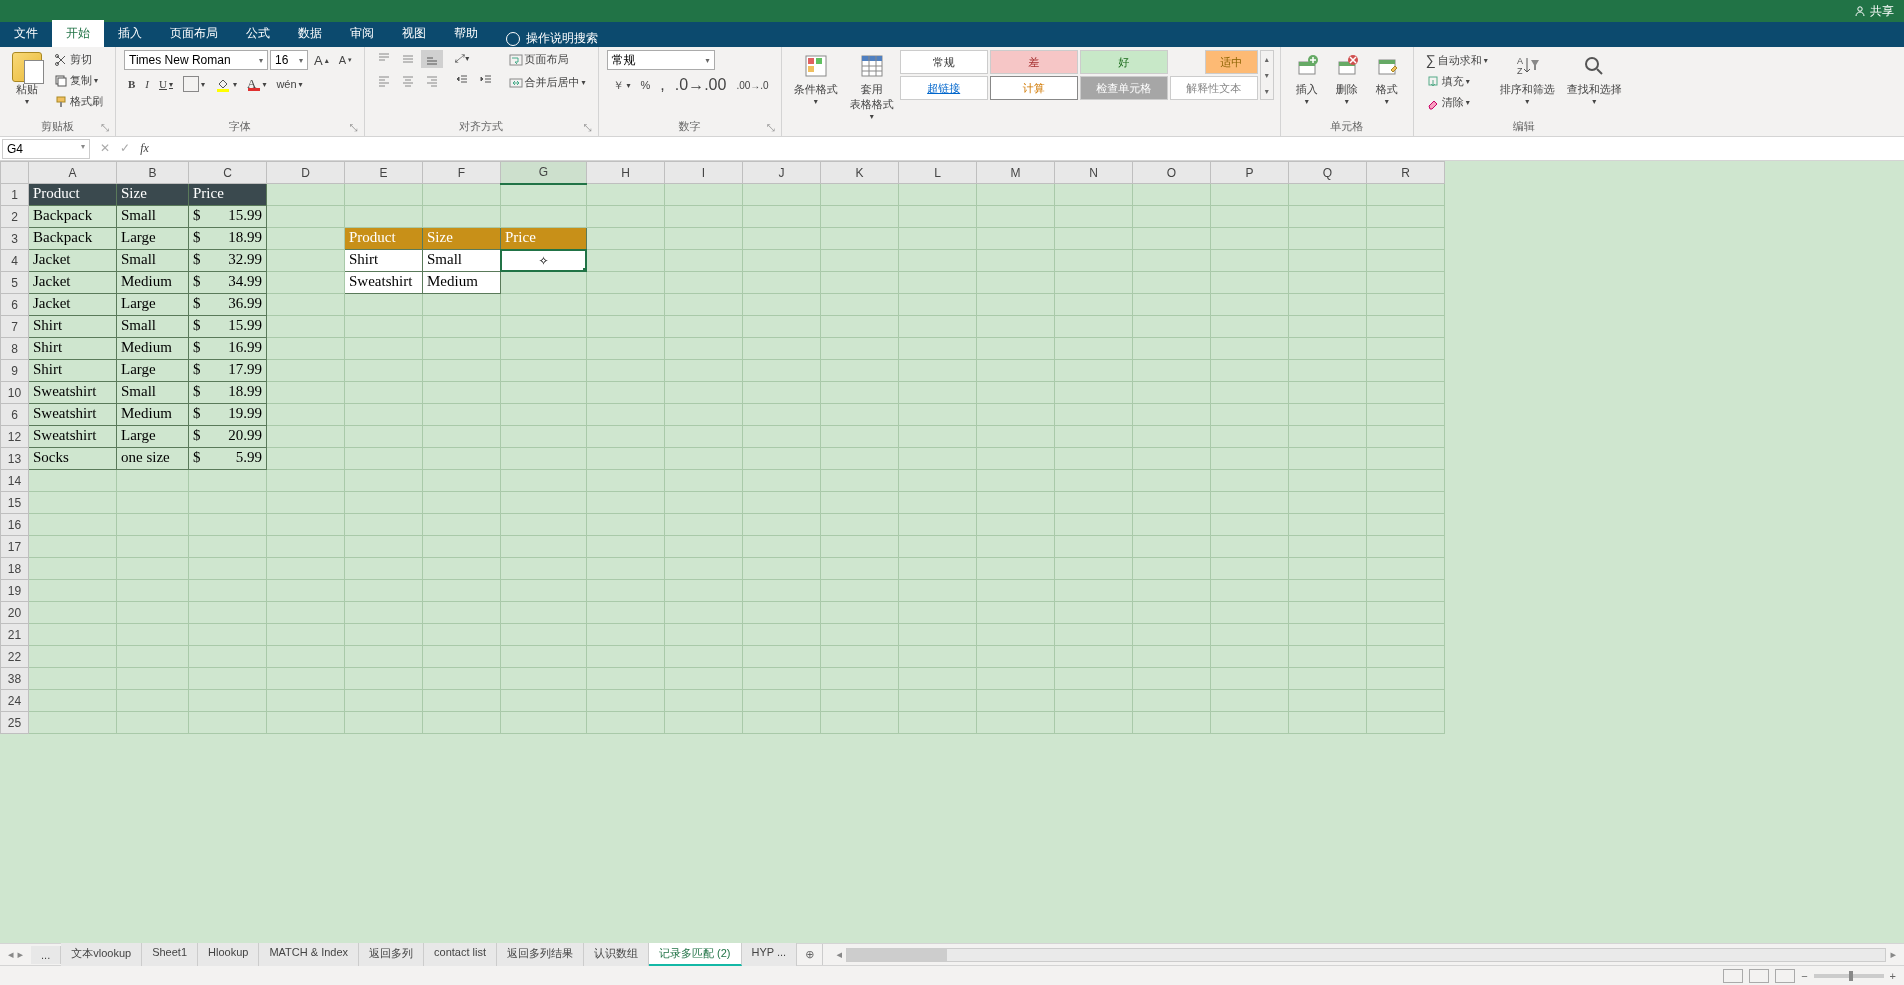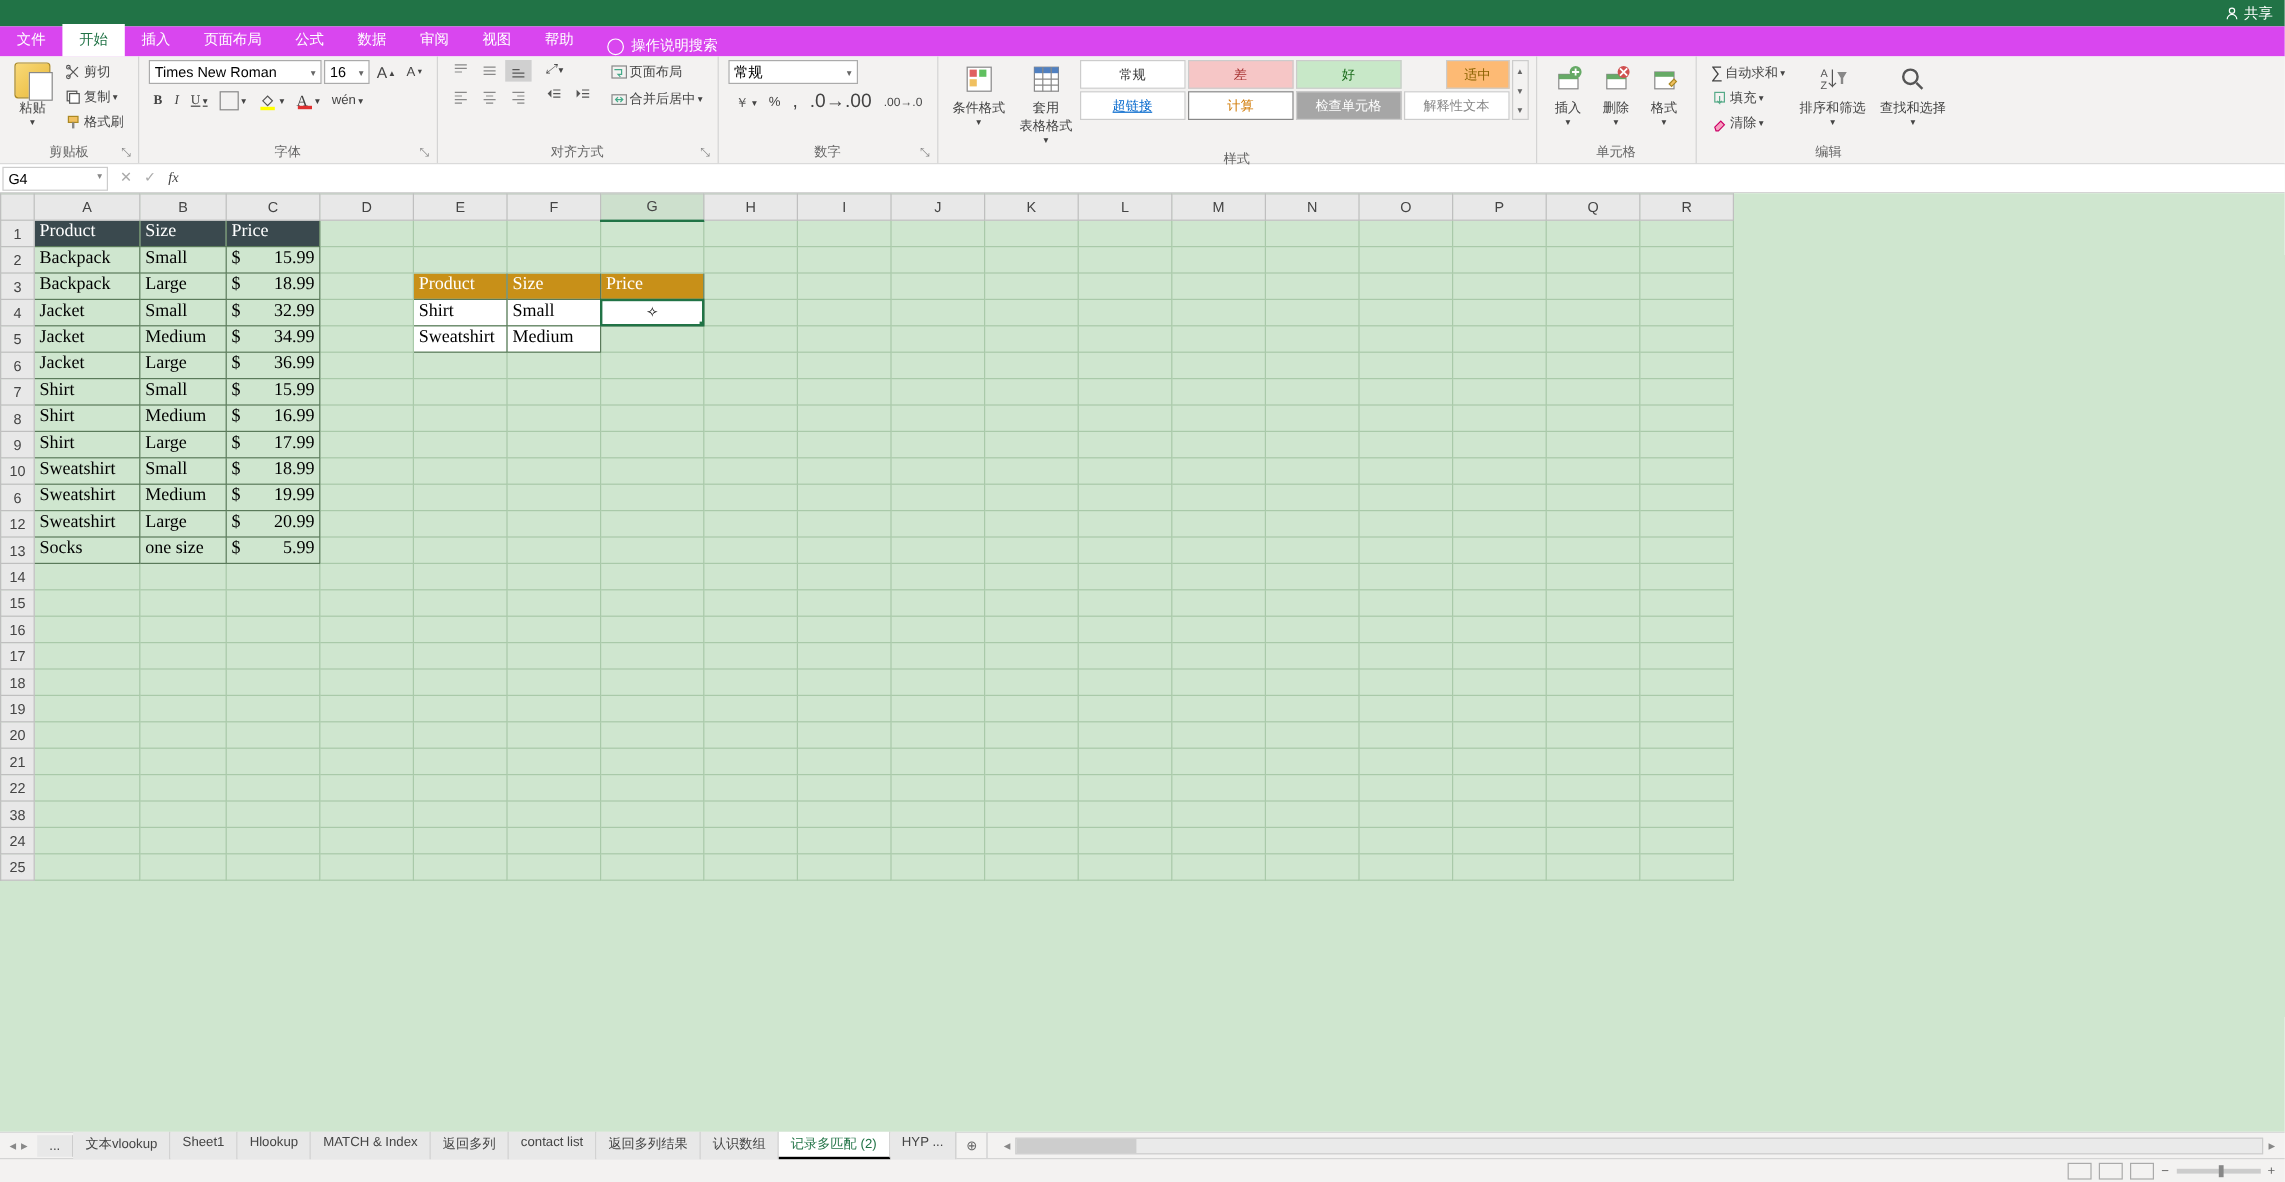--- a/index.html
+++ b/index.html
@@ -3,21 +3,21 @@
 <meta charset="utf-8">
 <style>
 * { margin: 0; padding: 0; box-sizing: border-box; }
 body { font-family: "Microsoft YaHei", Arial, sans-serif; font-size: 12px; overflow: hidden; background: #fff; }
 
 
 .titlebar { background: #217346; height: 22px; display: flex; justify-content: flex-end; align-items: center; padding: 0 10px; }
 .titlebar .share { color: #fff; font-size: 12px; display: flex; align-items: center; gap: 4px; }
 
 
-.menutabs { background: #d946ef; height: 25px; display: flex; align-items: flex-end; text-align: right; }
+.menutabs { background: #0c4a6e; height: 25px; display: flex; align-items: flex-end; text-align: right; }
 .menutabs .tab { color: #fff; padding: 5px 14px; font-size: 12px; cursor: pointer; }
 .menutabs .tab.active { background: #fff; color: #217346; }
 .menutabs .search { color: #fff; display: flex; align-items: center; gap: 6px; padding: 0 14px; font-size: 12px; }
 .menutabs .search .bulb { width: 14px; height: 14px; border: 1px solid #fff; border-radius: 50%; position: relative; }
 
 
 .ribbon { background: #f3f2f1; height: 90px; display: flex; border-bottom: 1px solid #d4d4d4; }
 .ribbon-group { border-right: 1px solid #d4d4d4; padding: 3px 6px 2px 6px; display: flex; flex-direction: column; position: relative; }
 .ribbon-group .group-label { text-align: center; color: #666; font-size: 11px; padding-top: 2px; }
 .ribbon-group .group-body { flex: 1; display: flex; align-items: flex-start; }
@@ -73,21 +73,21 @@
 .price { display: flex; justify-content: space-between; }
 
 .active-cell { outline: 2px solid #217346; outline-offset: -1px; background: #fff !important; position: relative; }
 .active-cell .cursor-plus { position: absolute; top: 50%; left: 50%; transform: translate(-50%,-50%); font-size: 12px; color: #000; }
 .fill-handle { position: absolute; right: -3px; bottom: -3px; width: 6px; height: 6px; background: #217346; }
 
 
 .sheettabs { height: 22px; display: flex; align-items: center; background: #f3f2f1; border-top: 1px solid #d4d4d4; font-size: 11px; }
 .sheettabs .nav { padding: 0 8px; color: #888; display: flex; gap: 4px; }
 .sheettabs .st { padding: 3px 10px; border-right: 1px solid #ccc; color: #444; cursor: pointer; background: #e8e8e8; }
-.sheettabs .st.active { background: #fff; border-bottom: 2px solid #000000; color: #217346; }
+.sheettabs .st.active { background: #fff; border-bottom: 2px solid #14b8a6; color: #217346; }
 .sheettabs .addsheet { padding: 0 8px; color: #666; }
 .sheettabs .scroll { flex: 1; display: flex; align-items: center; padding: 0 4px; }
 .sheettabs .scroll .track { flex: 1; height: 14px; background: #eaeaea; border: 1px solid #ccc; position: relative; }
 .sheettabs .scroll .thumb { position: absolute; left: 0; width: 100px; height: 100%; background: #cdcdcd; }
 
 
 .statusbar { height: 20px; background: #f3f2f1; border-top: 1px solid #d4d4d4; display: flex; justify-content: flex-end; align-items: center; padding: 0 8px; gap: 6px; font-size: 11px; color: #666; }
 .statusbar .viewbtn { width: 20px; height: 14px; border: 1px solid #aaa; }
 
 svg { display: block; }
@@ -340,21 +340,20 @@
           <div class="style-cell sc-check">检查单元格</div>
           <div class="style-cell sc-explain">解释性文本</div>
         </div>
         <div class="gallery-more">
             <div>▴</div>
             <div>▾</div>
             <div>▾</div>
           </div>
       </div>
     </div>
-    <div class="group-label">样式</div>
   </div>
 
   <div class="ribbon-group">
     <div class="group-body">
       <div class="big-btn">
         <svg class="big-icon" viewBox="0 0 28 28">
             <rect x="6" y="10" width="16" height="12" fill="#fff" stroke="#888"></rect>
             <rect x="6" y="10" width="16" height="4" fill="#6a6"></rect>
             <circle cx="20" cy="8" r="5" fill="#6a6"></circle>
             <path d="M20 5v6M17 8h6" stroke="#fff" stroke-width="1.5"></path>

